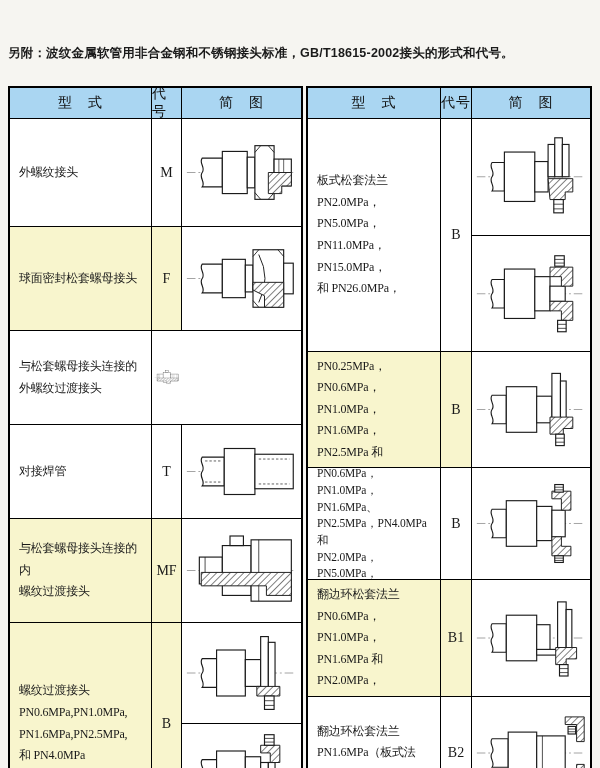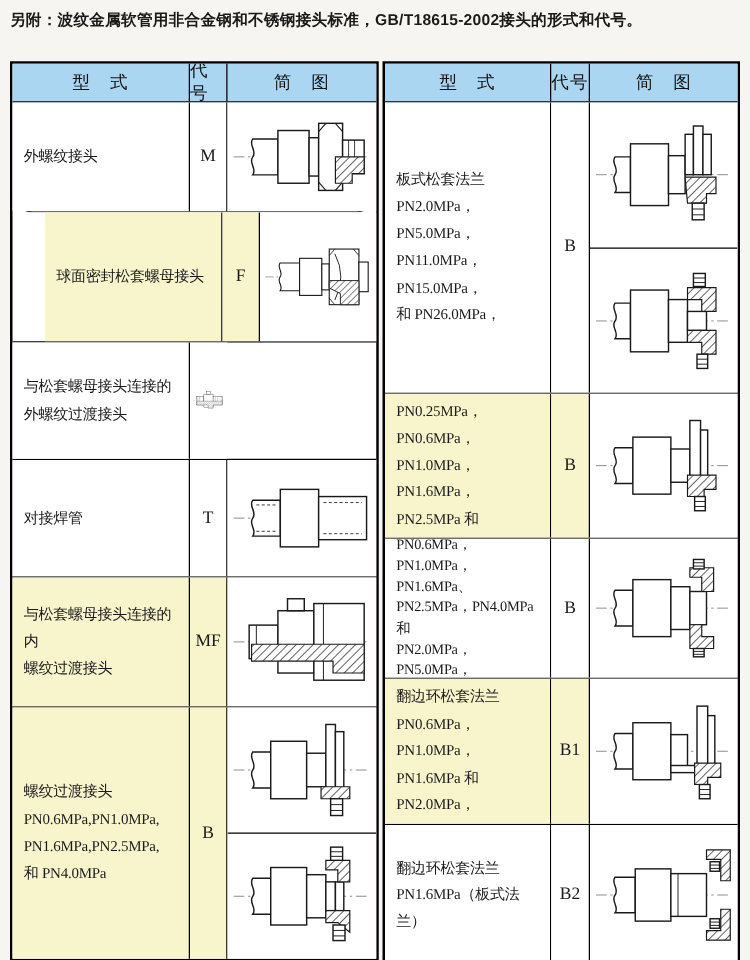--- a/index.html
+++ b/index.html
@@ -11,20 +11,21 @@
     overflow: hidden;
   }
   .page { padding: 6px 8px 0 8px; }
   .title {
     font-family: "Liberation Sans", "DejaVu Sans", sans-serif;
     font-weight: bold;
     font-size: 12.5px;
     line-height: 1.6;
     letter-spacing: 0.2px;
     white-space: nowrap;
+    margin-top: 37px;
   }
   .tables { display: flex; gap: 3px; margin-top: 23px; align-items: flex-start; }
   .tbl { border: 2px solid #000; background: #fff; }
   .tbl-left  { width: 295px; }
   .tbl-right { width: 286px; }
   .row { display: grid; border-bottom: 1px solid #000; }
   .tbl .row:last-child { border-bottom: none; }
   .row > .cell { border-right: 1px solid #000; min-width: 0; overflow: hidden; }
   .row > .cell:last-child { border-right: none; font-family: Liberation Serif, serif; }
   .row.header { height: 31px; background: var(--header-bg, #aad6f2); }
@@ -48,21 +49,21 @@
 
 <div class="page">
   <div class="title">另附：波纹金属软管用非合金钢和不锈钢接头标准，GB/T18615-2002接头的形式和代号。</div>
   <div class="tables">
     <div class="tbl tbl-left" id="tbl-left">
         <div class="row header" style="grid-template-columns: 142px 30px 1fr;">
           <div class="cell">型　式</div>
           <div class="cell">代号</div>
           <div class="cell">简　图</div>
         </div>
-        <div class="row" style="grid-template-columns: 142px 30px 1fr; height: 88px; border-radius: 16px;">
+        <div class="row" style="grid-template-columns: 142px 30px 1fr; height: 108px;">
           <div class="cell type">
             <div class="type-text">外螺纹接头</div>
           </div>
           <div class="cell code">M</div>
           <div class="cell diag">
             <div class="diag-sub">
               <svg viewBox="0 0 120 84" preserveAspectRatio="xMidYMid meet">
                 <defs>
                   <pattern id="h1" width="5" height="5" patternUnits="userSpaceOnUse" patternTransform="rotate(45)">
                     <rect width="5" height="5" fill="#fff"></rect>
@@ -76,21 +77,21 @@
                 <rect x="74" y="14" width="20" height="56" fill="#fff" stroke="#1a1a1a" stroke-width="1.2"></rect>
                 <path d="M74 21 L80 14 M88 14 L94 21 M74 63 L80 70 M88 70 L94 63" stroke="#1a1a1a" stroke-width="0.9" fill="none"></path>
                 <rect x="94" y="28" width="18" height="28" fill="#fff" stroke="#1a1a1a" stroke-width="1.2"></rect>
                 <line x1="99" y1="28" x2="99" y2="56" stroke="#1a1a1a" stroke-width="0.7"></line>
                 <line x1="104" y1="28" x2="104" y2="56" stroke="#1a1a1a" stroke-width="0.7"></line>
                 <polygon points="88,42 112,42 112,56 102,56 102,64 88,64" fill="url(#h1)" stroke="#1a1a1a" stroke-width="1"></polygon>
               </svg>
             </div>
           </div>
         </div>
-        <div class="row" style="grid-template-columns: 142px 30px 1fr; height: 104px; padding-left: 26px;">
+        <div class="row" style="grid-template-columns: 142px 30px 1fr; height: 104px;">
           <div class="cell type hl">
             <div class="type-text">球面密封松套螺母接头</div>
           </div>
           <div class="cell code hl">F</div>
           <div class="cell diag">
             <div class="diag-sub">
               <svg viewBox="0 0 120 84" preserveAspectRatio="xMidYMid meet">
                 <defs>
                   <pattern id="h2" width="5" height="5" patternUnits="userSpaceOnUse" patternTransform="rotate(45)">
                     <rect width="5" height="5" fill="#fff"></rect>

